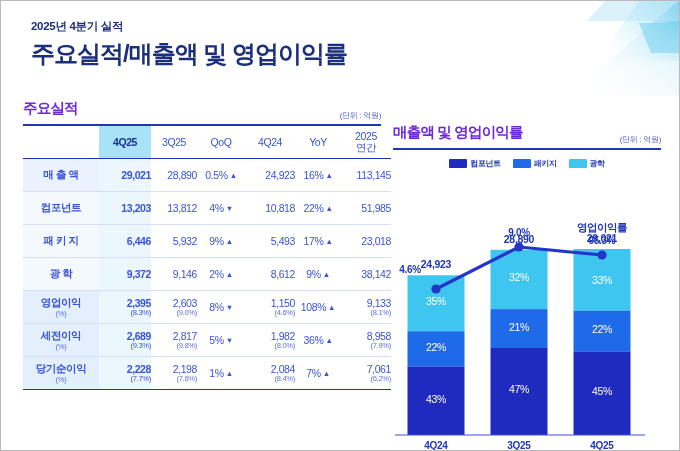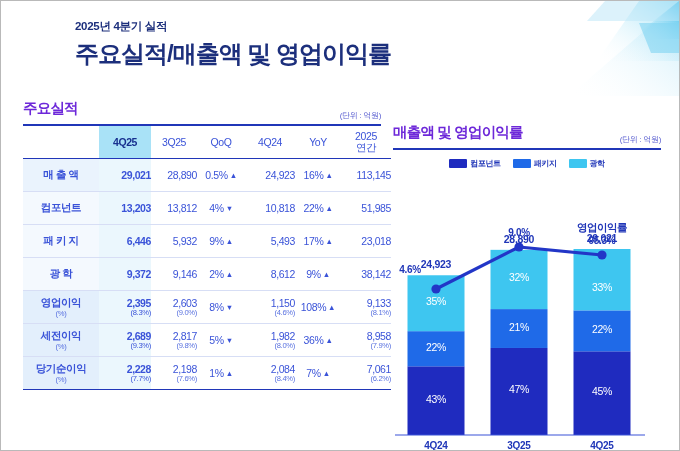--- a/index.html
+++ b/index.html
@@ -14,21 +14,21 @@
     width: 680px; height: 451px;
     background: #ffffff;
     border: 1px solid #b9b9b9;
     overflow: hidden;
   }
 
   
   .deco { position: absolute; top: 0; right: 0; width: 170px; height: 95px; overflow: hidden; pointer-events: none; }
 
   
-  .hdr { position: absolute; left: 30px; top: 18px; margin-left: 44px; }
+  .hdr { position: absolute; left: 30px; top: 18px; }
   .hdr-kicker {
     font-size: 11.5px; font-weight: bold; color: #1c2f7c; letter-spacing: -0.3px;
   }
   .hdr-title {
     font-size: 24px; font-weight: bold; color: #1c2f7c; letter-spacing: -1.0px;
     margin-top: 4px; white-space: nowrap;
   }
 
   
   .panel-left  { position: absolute; left: 22px;  top: 98px; width: 358px; }
@@ -297,21 +297,21 @@
         <div class="seg-lbl" style="left: 10px; top: 122.218px;">35%</div>
         <div class="bar-total" style="left: 6px; top: 85.2647px;">24,923</div>
         <div class="cat-lbl" style="left: 10px; bottom: 12px;">4Q24</div>
         <div class="seg-lbl" style="left: 93px; top: 210.487px;">47%</div>
         <div class="seg-lbl" style="left: 93px; top: 147.533px;">21%</div>
         <div class="seg-lbl" style="left: 93px; top: 98.4653px;">32%</div>
         <div class="bar-total" style="left: 89px; top: 59.8396px;">28,890</div>
         <div class="cat-lbl" style="left: 93px; bottom: 12px;">3Q25</div>
         <div class="seg-lbl" style="left: 176px; top: 212.15px;">45%</div>
         <div class="seg-lbl" style="left: 176px; top: 149.84px;">22%</div>
-        <div class="seg-lbl" style="left: 176px; top: 108px;">33%</div>
+        <div class="seg-lbl" style="left: 176px; top: 101px;">33%</div>
         <div class="bar-total" style="left: 172px; top: 59px;">29,021</div>
         <div class="cat-lbl" style="left: 176px; bottom: 12px;">4Q25</div>
         <div class="pt-lbl" style="left: -9px; top: 91px;">4.6%</div>
         <div class="pt-lbl" style="left: 100px; top: 54px;">9.0%</div>
         <div class="pt-lbl" style="left: 183px; top: 62px;">95.3%</div>
         <div class="opm-cap" style="left: 172px; top: 48px;">영업이익률</div>
       </div>
   </div>
 
 </div>

